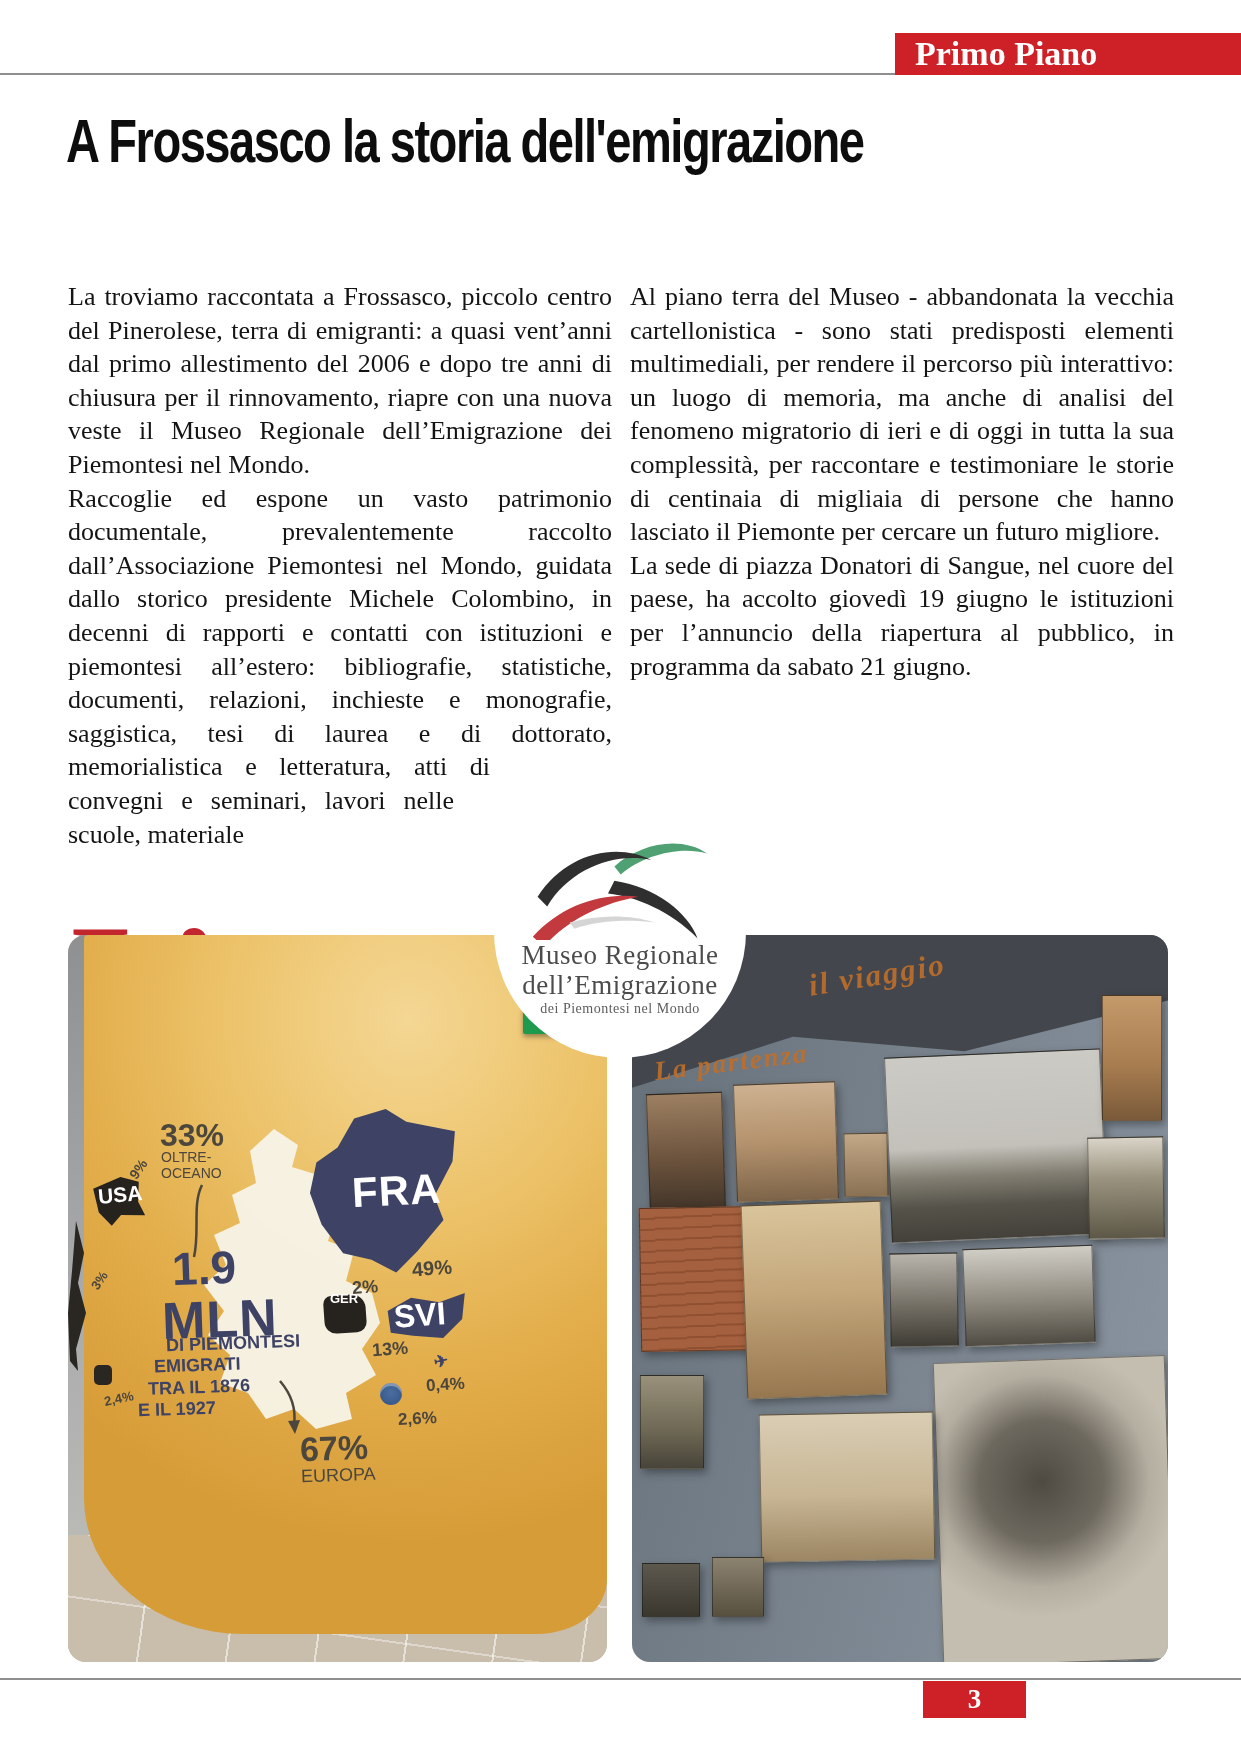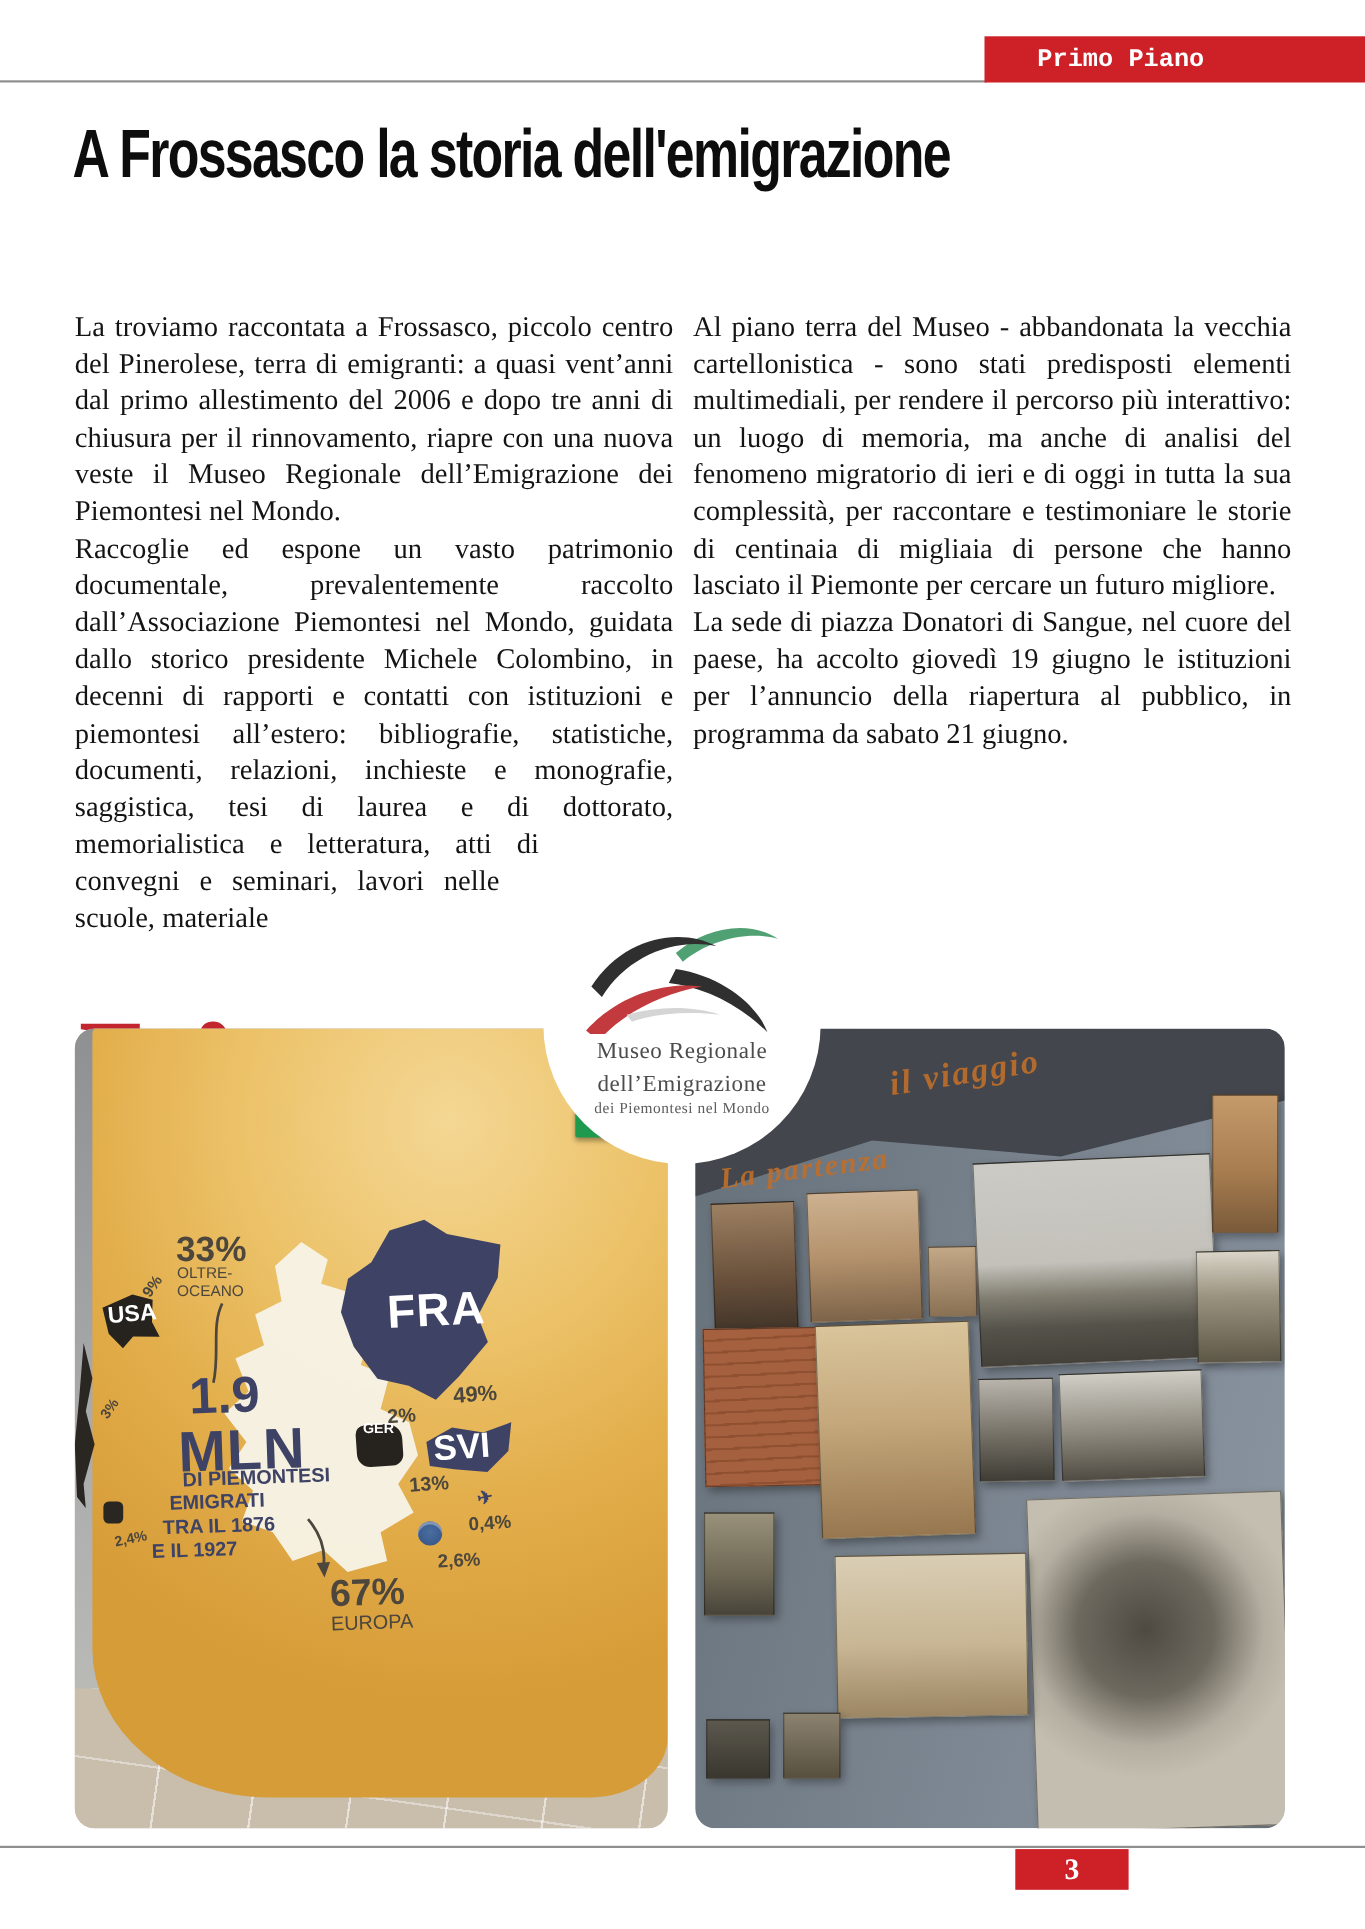--- a/index.html
+++ b/index.html
@@ -2,22 +2,22 @@
 <html lang="it"><head>
 <meta charset="utf-8">
 <style>
   html,body{margin:0;padding:0;background:#fff;}
   .page{position:relative;width:1241px;height:1754px;background:#fff;overflow:hidden;
         font-family:"Liberation Serif",serif;color:#141414;}
 
   
   .top-rule{position:absolute;left:0;top:73px;width:897px;height:2px;background:#8e8e8e;}
   .section-tab{position:absolute;left:895px;top:33px;right:0;height:42px;background:#cd2027;
-        box-sizing:border-box;padding-left:48px;color:#fff;font-family:Liberation Mono, monospace;
-        font-weight:700;font-size:23px;line-height:42px;}
+        box-sizing:border-box;padding-left:20px;color:#fff;font-family:Liberation Serif, serif;
+        font-weight:700;font-size:34px;line-height:42px;}
   .headline{position:absolute;left:66px;top:104px;margin:0;color:#0d0d0d;white-space:nowrap;
         font-family:"Liberation Sans",sans-serif;font-weight:700;font-size:62px;line-height:74px;
         letter-spacing:-2px;transform:scaleX(.76);transform-origin:left top;}
 
   
   .cols{position:absolute;left:68px;top:280px;width:1106px;display:flex;gap:18px;}
   .col{width:544px;font-size:26px;line-height:33.6px;text-align:justify;}
   .col p{margin:0;padding:0;}
   .dropcap{float:left;width:146px;height:134px;font-size:192px;line-height:146px;
         color:#c2252e;letter-spacing:-6px;}
@@ -25,21 +25,21 @@
   .sr{float:right;clear:right;height:34px;}
   .sr1{width:122px}.sr2{width:158px}.sr3{width:172px}.sr4{width:186px}.sr5{width:184px}
   .push-l{float:left;width:0;height:503px;}
   .sl{float:left;clear:left;height:34px;}
   .sl1{width:56px}.sl2{width:92px}.sl3{width:112px}.sl4{width:124px}.sl5{width:132px}
 
   
   .logo{position:absolute;left:494px;top:806px;width:252px;height:252px;border-radius:50%;
         background:#fff;z-index:5;text-align:center;}
   .logo svg{display:block;margin:14px auto 0;}
-  .lg-big{font-size:21px;line-height:30px;color:#4c4c4c;letter-spacing:.5px;}
+  .lg-big{font-size:27px;line-height:30px;color:#4c4c4c;letter-spacing:.5px;}
   .lg-small{font-size:14px;line-height:18px;color:#5c5c5c;letter-spacing:.5px;}
 
   
   .photo{position:absolute;top:935px;height:727px;border-radius:18px;overflow:hidden;z-index:1;}
   .ph-left{left:68px;width:539px;background:#c7bbaa;}
   .ph-right{left:632px;width:536px;}
 
   
   .floor{position:absolute;left:0;bottom:0;width:100%;height:150px;background:#c9bdac;
         background-image:repeating-linear-gradient(98deg,rgba(255,255,255,.55) 0 2px,transparent 2px 88px),

